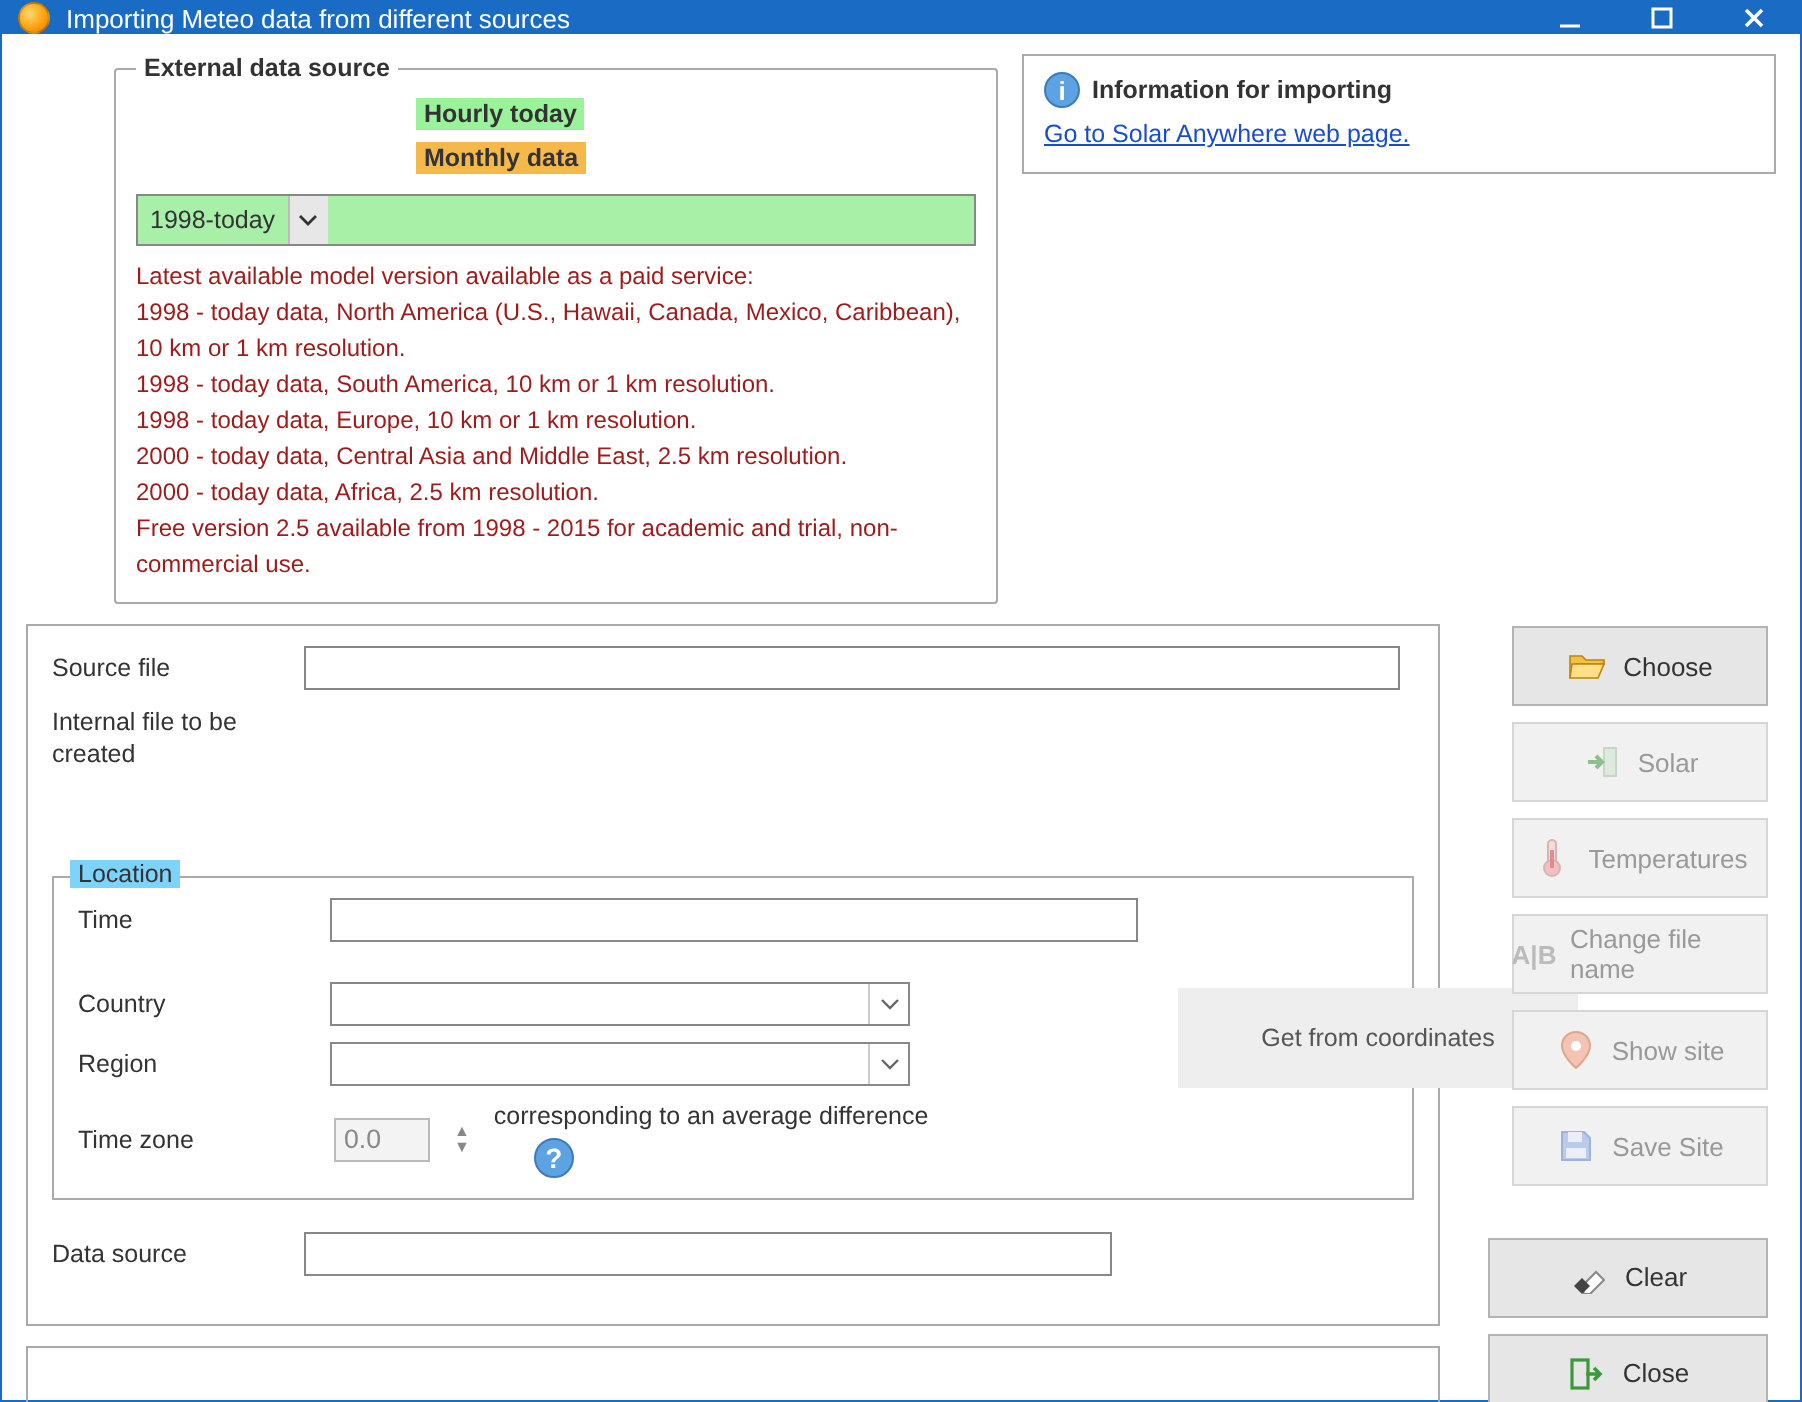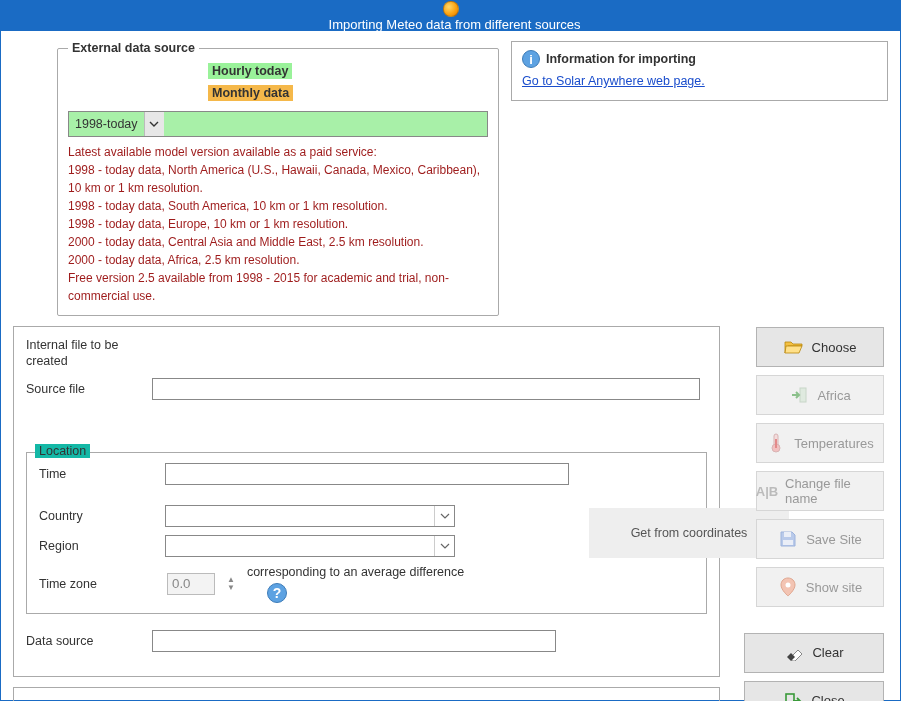--- a/index.html
+++ b/index.html
@@ -1,18 +1,18 @@
 <!DOCTYPE html>
 <html><head>
 <meta charset="utf-8">
 <style>
   * { box-sizing: border-box; font-family: "Segoe UI", Tahoma, sans-serif; }
   html, body { margin:0; padding:0; background:#fff; }
   .window { width:901px; height:701px; border:1px solid #1a6bc4; background:#fff; position:relative; display:flex; flex-direction:column; }
-  .titlebar { height:30px; background:#1a6bc4; color:#fff; display:flex; align-items:center; padding:0 0 0 8px; font-size:13px;flex-direction:column; }
+  .titlebar { height:30px; background:#1a6bc4; color:#fff; display:flex; align-items:center; padding:0 0 0 8px; font-size:13px; }
   .titlebar .app-icon { width:16px; height:16px; border-radius:50%; background:radial-gradient(circle at 35% 35%, #ffd86b 0%, #fca311 55%, #e07800 100%); border:1px solid rgba(0,0,0,.2); margin-right:8px; flex:0 0 auto; }
   .titlebar .title-text { flex:1; }
   .title-controls { display:flex; height:100%; }
   .title-controls .tc { width:46px; display:flex; align-items:center; justify-content:center; font-size:15px; cursor:default; }
   .title-controls .tc svg { stroke:#fff; fill:none; }
   .body { flex:1; display:flex; flex-direction:column; padding:10px 12px 12px 12px; gap:10px; color:#333; }
 
   .toprow { display:flex; gap:12px;padding-left:44px; }
   fieldset { border:1px solid #aaa; border-radius:2px; margin:0; padding:8px 10px 10px 10px; font-size:12.5px; }
   fieldset > legend { padding:0 4px; font-size:12.5px; color:#333; font-weight:600; }
@@ -39,21 +39,21 @@
   .midsection { border:1px solid #aaa; padding:10px 12px 16px 12px; }
   .row { display:flex; align-items:center; gap:10px; margin-bottom:8px; font-size:12.5px; }
   .row .lbl { flex:0 0 116px; }
   input.textfield, .selectlike { height:22px; border:1px solid #888; background:#fff; font-size:12.5px; padding:0 4px; }
   .row .wide { flex:1; max-width:548px; }
   .selectlike { display:flex; align-items:center; position:relative; padding:0; }
   .selectlike .sval { flex:1; padding:0 4px; }
   .selectlike .sarrow { width:20px; display:flex; align-items:center; justify-content:center; border-left:1px solid #ccc; height:100%; }
 
   .location { border:1px solid #aaa; padding:10px 12px; margin-top:10px; position:relative; display:flex; gap:20px; }
-  .location > .loc-legend { position:absolute; top:-9px; left:8px; background:#14b8a6; padding:0 4px; font-size:12.5px; color:#333;text-align:right; }
+  .location > .loc-legend { position:absolute; top:-9px; left:8px; background:#7dd3fc; padding:0 4px; font-size:12.5px; color:#333;text-align:right; }
   .loc-left { flex:1; }
   .loc-right { flex:0 0 200px; display:flex; align-items:center; justify-content:center; }
   .flatbtn { background:#eee; border:none; color:#555; font-size:12.5px; padding:18px 20px; width:100%; text-align:center; }
 
   .tz-row { display:flex; align-items:center; gap:12px; font-size:12.5px; }
   .tz-input { width:48px; height:22px; border:1px solid #bbb; background:#f3f3f3; text-align:left; padding:0 4px; color:#888; }
   .spinner-arrows { display:flex; flex-direction:column; gap:0; color:#888; font-size:8px; line-height:8px; }
   .help-icon { width:20px; height:20px; border-radius:50%; background:#5da2e2; border:1px solid #3d7cb8; color:#fff; font-weight:700; display:flex; align-items:center; justify-content:center; font-size:14px; margin-left:auto; }
 
   .rightbtns { position:absolute; right:16px; top:296px; width:128px; display:flex; flex-direction:column; gap:8px; }
@@ -125,26 +125,26 @@
           <div class="info-title">
             <span class="info-icon">i</span>
             <span>Information for importing</span>
           </div>
           <a>Go to Solar Anywhere web page.</a>
         </div>
       </div>
     </div>
 
     <div class="midsection" style="width: calc(100% - 168px);">
-      <div class="row" style="align-items:flex-start;">
-        <div class="lbl" style="line-height:1.3;">Internal file to be created</div>
-      </div>
       <div class="row">
         <div class="lbl">Source file</div>
         <input class="textfield wide" value="" style="">
+      </div>
+      <div class="row" style="align-items:flex-start;">
+        <div class="lbl" style="line-height:1.3;">Internal file to be created</div>
       </div>
 
       <div style="height:34px;"></div>
 
       <div class="location">
         <div class="loc-legend">Location</div>
         <div class="loc-left">
           <div class="row">
             <div class="lbl">Time</div>
             <input class="textfield" style="width: 404px;" value="">
@@ -211,55 +211,55 @@
         </span>
         <span>Choose</span>
       </div>
       <div class="rbtn disabled">
         <span class="ricon">
           <svg width="18" height="18" viewBox="0 0 18 18">
               <rect x="10" y="2" width="6" height="14" fill="#dfeadf" stroke="#c8d6c8"></rect>
               <path d="M2 9 h7 M6 6 l3 3 -3 3" fill="none" stroke="#8bc08b" stroke-width="2"></path>
             </svg>
         </span>
-        <span>Africa</span>
+        <span>Solar</span>
       </div>
       <div class="rbtn disabled">
         <span class="ricon">
           <svg width="12" height="20" viewBox="0 0 12 20">
               <rect x="4" y="1" width="4" height="12" rx="2" fill="#f3dcdc" stroke="#d8b3b3"></rect>
               <circle cx="6" cy="15" r="4" fill="#f2c0c0" stroke="#d8b3b3"></circle>
               <rect x="5" y="6" width="2" height="9" fill="#e38a8a"></rect>
             </svg>
         </span>
         <span>Temperatures</span>
       </div>
       <div class="rbtn disabled">
         <span class="ricon" style="color:#bbb; font-weight:600; font-size:13px;">A|B</span>
         <span>Change file name</span>
       </div>
       <div class="rbtn disabled">
         <span class="ricon">
+          <svg width="16" height="20" viewBox="0 0 16 20">
+              <path d="M8 1 C4 1 1 4 1 8 c0 5 7 11 7 11 s7-6 7-11 C15 4 12 1 8 1 Z" fill="#f3c4b3" stroke="#e0a68f"></path>
+              <circle cx="8" cy="8" r="2.5" fill="#fff"></circle>
+            </svg>
+        </span>
+        <span>Show site</span>
+      </div>
+      <div class="rbtn disabled">
+        <span class="ricon">
           <svg width="18" height="18" viewBox="0 0 18 18">
               <path d="M2 2 h11 l3 3 v11 H2 Z" fill="#b9caea" stroke="#9db3dc"></path>
               <rect x="5" y="2" width="7" height="5" fill="#eaeef7"></rect>
               <rect x="4" y="10" width="10" height="5" fill="#eaeef7"></rect>
             </svg>
         </span>
         <span>Save Site</span>
       </div>
-      <div class="rbtn disabled">
-        <span class="ricon">
-          <svg width="16" height="20" viewBox="0 0 16 20">
-              <path d="M8 1 C4 1 1 4 1 8 c0 5 7 11 7 11 s7-6 7-11 C15 4 12 1 8 1 Z" fill="#f3c4b3" stroke="#e0a68f"></path>
-              <circle cx="8" cy="8" r="2.5" fill="#fff"></circle>
-            </svg>
-        </span>
-        <span>Show site</span>
-      </div>
     </div>
 
     <div class="btns-bottom">
       <div class="rbtn">
         <span class="ricon">
           <svg width="20" height="16" viewBox="0 0 20 16">
               <path d="M7 12 L14 5 l4 4 -7 7 H8 Z" fill="#fff" stroke="#888"></path>
               <path d="M3 12 l4-4 4 4 -4 4 Z" fill="#444"></path>
             </svg>
         </span>

